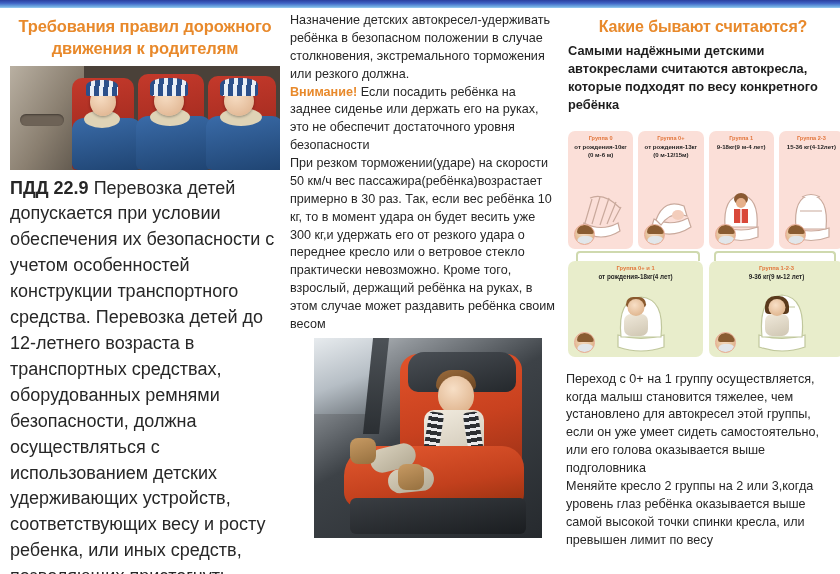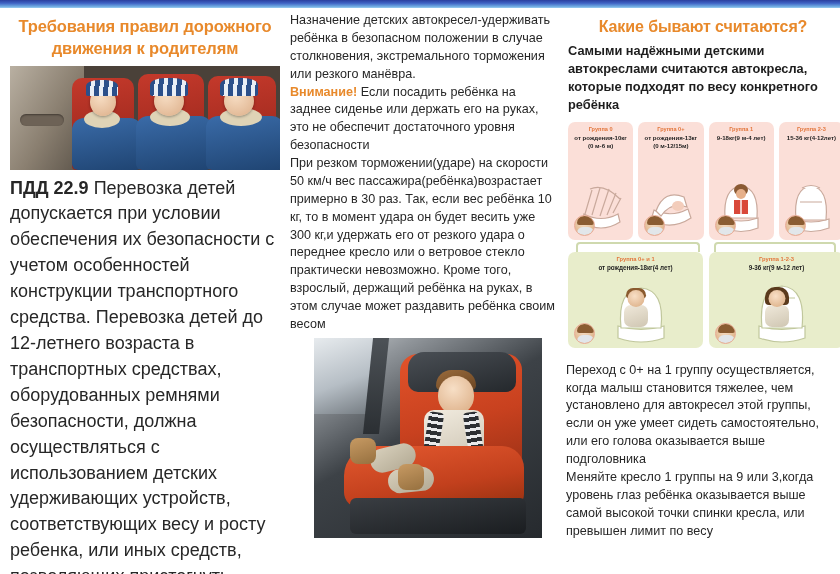--- a/index.html
+++ b/index.html
@@ -149,21 +149,21 @@
     color: #272727;
   }
   .col-left p.body { font-size: 18px; line-height: 1.44; }
   p.body b { font-weight: bold; }
   .warn { color: #e8892b; font-weight: bold; }
   .bold-run { font-weight: normal; }
   .mid-intro { font-size: 12.4px; line-height: 1.43; margin-bottom: 0; }
   .mid-second { font-size: 12.4px; line-height: 1.43; margin-top: 2px; }
   .right-lead {
     font-size: 12.8px; font-weight: bold; line-height: 1.40;
-    color: #1d1d1d; margin: 0 0 8px 2px;
+    color: #1d1d1d; margin: 0 0 17px 2px;
   }
   .right-note { font-size: 12.4px; line-height: 1.44; margin: 0 0 10px 6px; }
 
   
   .groups { margin: 0 0 0 2px; width: 276px; }
   .grp-row { display: flex; gap: 5px; }
   .grp-card {
     flex: 1; background: #fbdfd8; border-radius: 7px;
     padding: 4px 2px 2px 2px; position: relative; height: 118px;
     overflow: hidden;
@@ -265,21 +265,21 @@
       <div class="hat" style="left:76px; top:14px; width:32px; height:16px;"></div>
       <div class="hat" style="left:140px; top:12px; width:38px; height:18px;"></div>
       <div class="hat" style="left:210px; top:12px; width:38px; height:18px;"></div>
     </div>
 
     <p class="body"><b>ПДД 22.9</b><span> Перевозка детей допускается при условии обеспечения их безопасности с учетом особенностей конструкции транспортного средства. Перевозка детей до 12-летнего возраста в транспортных средствах, оборудованных ремнями безопасности, должна осуществляться с использованием  детских удерживающих устройств, соответствующих весу и росту ребенка, или иных средств, позволяющих пристегнуть ребенка с помощью ремней безопасности, предусмотренных конструкцией транспортного средства, а на переднем сиденье легкового автомобиля - только с использованием детских удерживающих устройств. Запрещается перевозить детей до 12-летнего возраста на заднем сиденье мотоцикла</span></p>
   </div>
 
   <div class="col col-mid">
 
-    <p class="body mid-intro">Назначение детских автокресел-удерживать ребёнка в безопасном положении в случае столкновения, экстремального  торможения или резкого манёвра.</p>
+    <p class="body mid-intro">Назначение детских автокресел-удерживать ребёнка в безопасном положении в случае столкновения, экстремального  торможения или резкого должна.</p>
 
     <p class="body"><span class="warn">Внимание!</span><span class="bold-run"> Если посадить ребёнка на заднее сиденье или держать его на руках, это не обеспечит достаточного уровня безопасности</span></p>
 
     <p class="body mid-second"> При резком торможении(ударе) на скорости 50 км/ч вес пассажира(ребёнка)возрастает примерно в 30 раз. Так, если вес ребёнка 10 кг, то в момент удара он будет весить уже 300 кг,и удержать его от резкого удара о переднее кресло или о ветровое стекло  практически невозможно. Кроме того, взрослый, держащий ребёнка на руках, в этом случае может раздавить ребёнка своим весом</p>
 
     <div class="photo photo-seat">
       <div class="win"></div>
       <div class="pillar"></div>
       <div class="cs-back"></div>
       <div class="cs-head"></div>
@@ -439,16 +439,16 @@
           <div class="avatar">
               <div class="a-hair"></div>
               <div class="a-body"></div>
             </div>
         </div>
 
       </div>
     </div>
 
     <p class="body right-note" style="margin-top:14px">Переход с 0+ на 1 группу осуществляется, когда малыш становится тяжелее, чем установлено для автокресел этой группы, если он уже умеет сидеть самостоятельно, или его голова оказывается выше подголовника</p>
-    <p class="body right-note">Меняйте кресло 1 группы на 9 или 3,когда уровень глаз ребёнка оказывается выше самой высокой точки спинки кресла, или превышен лимит по весу</p>
+    <p class="body right-note">Меняйте кресло 2 группы на 2 или 3,когда уровень глаз ребёнка оказывается выше самой высокой точки спинки кресла, или превышен лимит по весу</p>
   </div>
 
 </div>
 
 </body></html>

